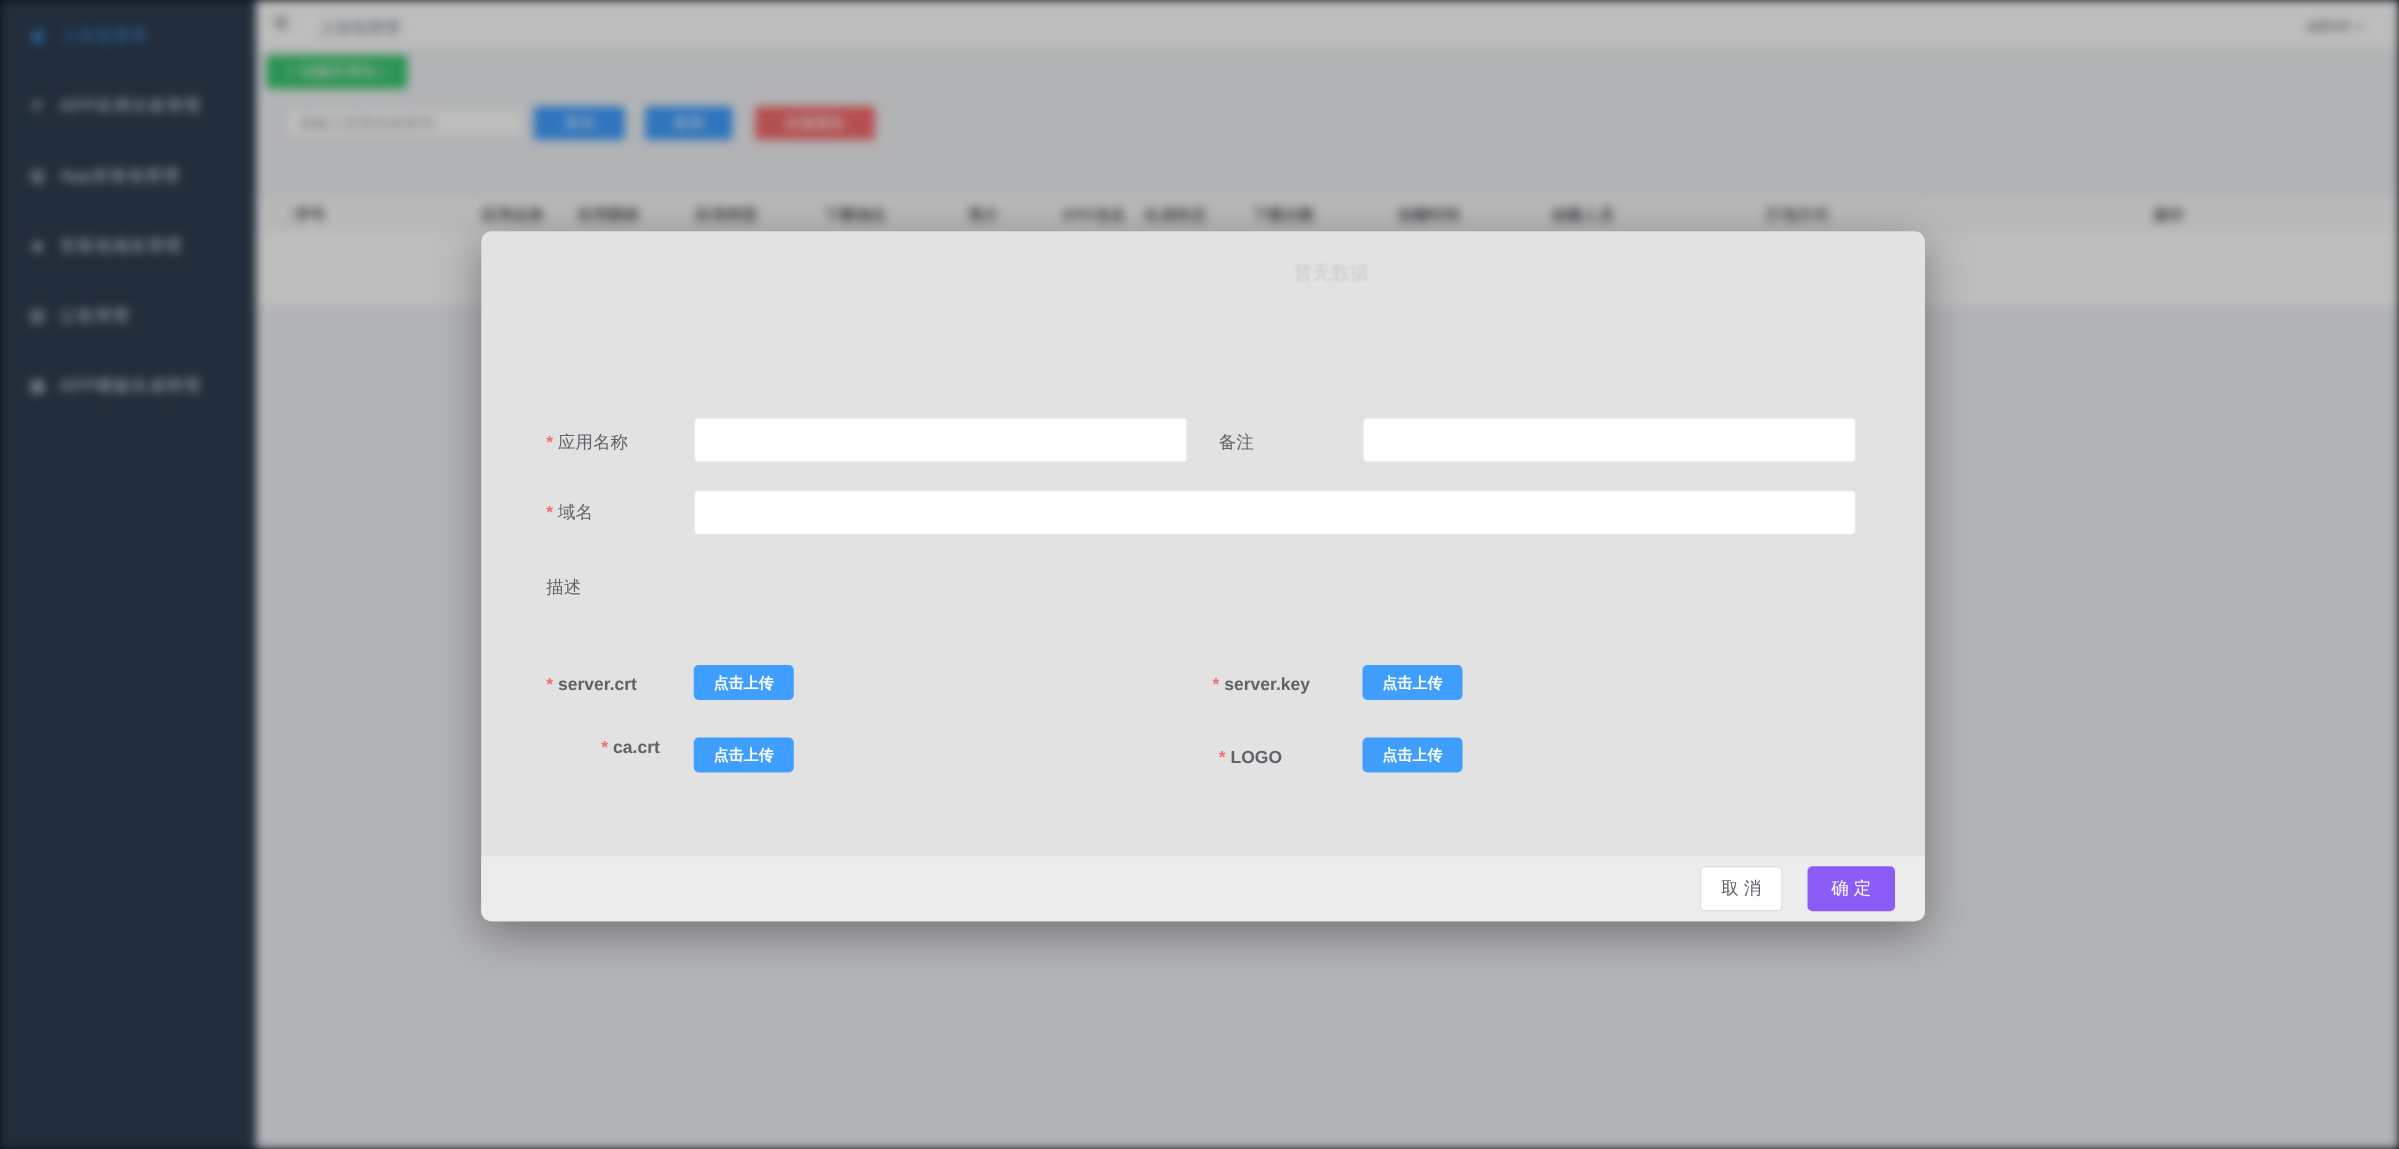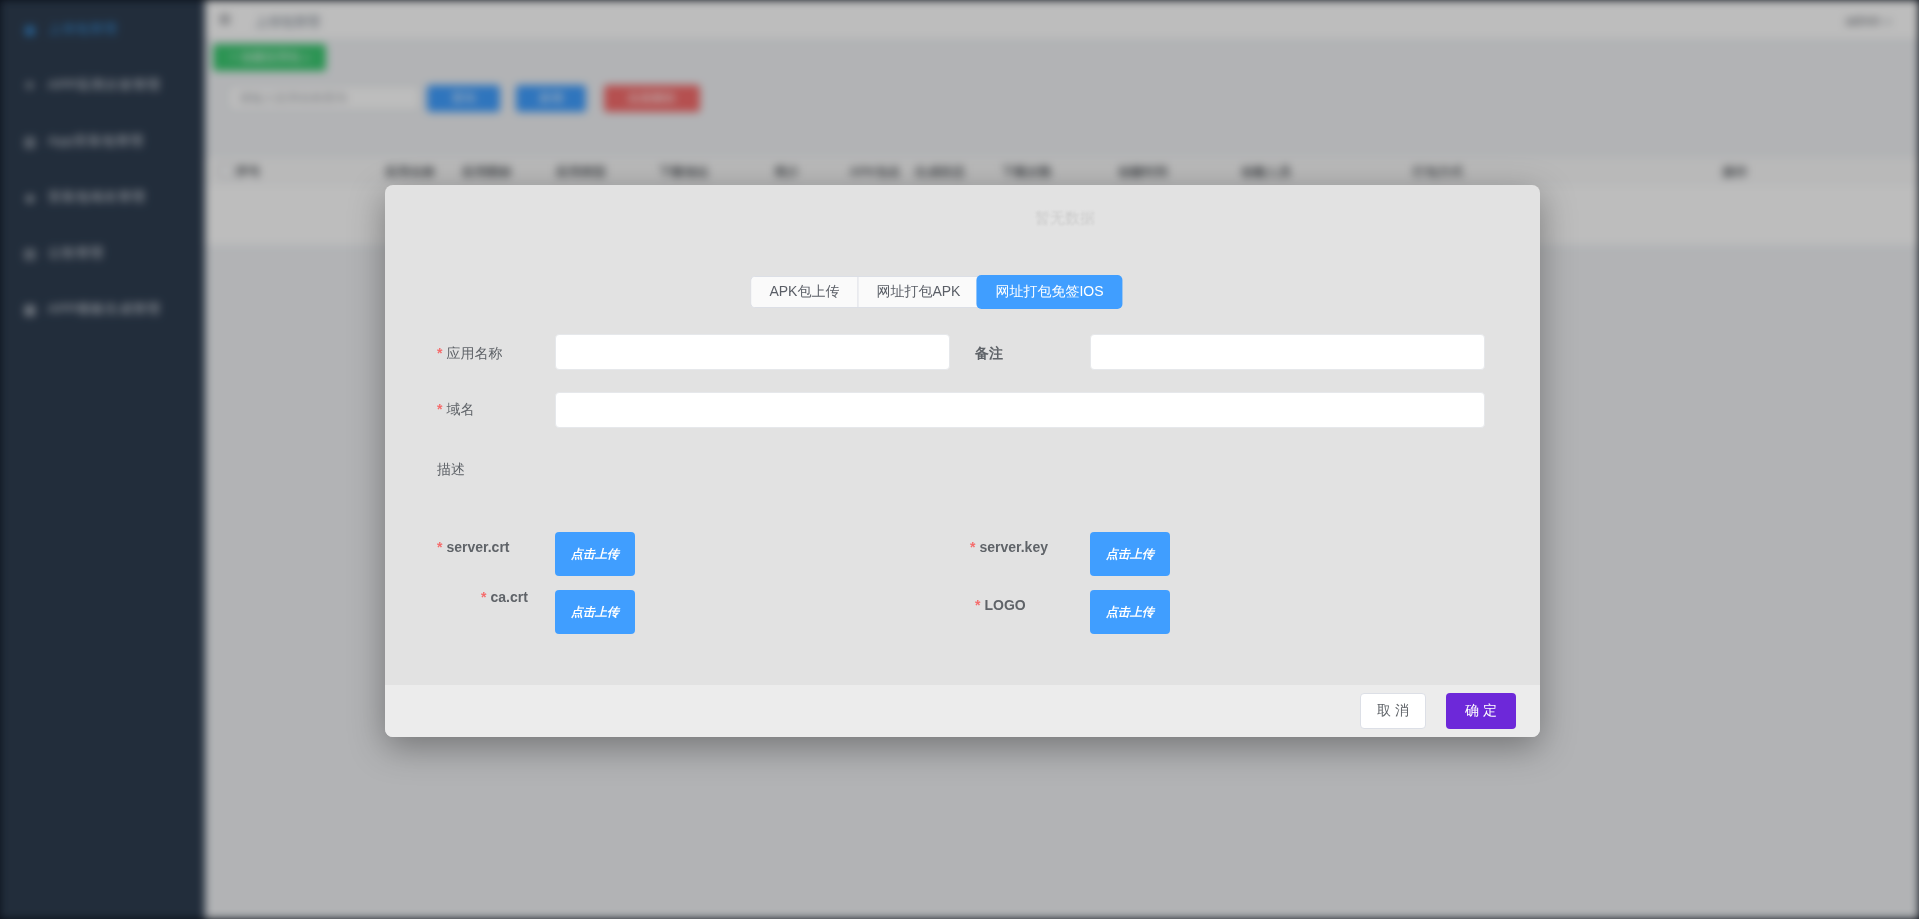--- a/index.html
+++ b/index.html
@@ -57,44 +57,44 @@
   .tab:first-child { border-radius:4px 0 0 4px; }
   .tab:last-child { border-radius:0 4px 4px 0; }
   .tab.active { background:#409EFF; color:#fff; border-radius:4px; margin:-1px; height:32px; border-left:none; box-shadow:0 0 0 1px #409EFF; }
 
   .f-label { position:absolute; font-size:14px; color:#5f6368; font-weight:500; white-space:nowrap; }
   .req { color:#F56C6C; margin-right:4px; font-weight:bold; }
   .f-input { position:absolute; height:36px; background:#fff; border:1px solid #e6e8eb; border-radius:4px; font-size:14px; padding:0 12px; color:#333; }
 
   .lbl-appname { left:52px; top:160px; }
   .in-appname  { left:170px; top:149px; width:395px; }
-  .lbl-remark  { left:590px; top:160px;font-weight:bold; }
+  .lbl-remark  { left:590px; top:160px; }
   .in-remark   { left:705px; top:149px; width:395px; }
   .lbl-domain  { left:52px; top:216px; }
   .in-domain   { left:170px; top:207px; width:930px; }
   .lbl-desc    { left:52px; top:276px; }
   .ta-wrap     { position:absolute; left:170px; top:267px; width:930px; height:55px; }
   .f-textarea  { width:100%; height:100%; background:#fff; border:1px solid #e6e8eb; border-radius:4px; font-size:14px; padding:8px 12px; color:#333; resize:none; font-family:inherit; }
   .f-textarea::placeholder { color:#c0c4cc; }
   .ta-counter  { position:absolute; right:10px; bottom:5px; font-size:12px; color:#909399; }
   .ta-resize   { position:absolute; right:2px; bottom:2px; width:10px; height:10px;
                  background:linear-gradient(135deg, transparent 0 50%, #b9bcc1 50% 56%, transparent 56% 68%, #b9bcc1 68% 74%, transparent 74%); }
 
   .lbl-servercrt { left:52px; top:354px; font-weight:600; }
   .lbl-serverkey { left:585px; top:354px; font-weight:600; }
   .lbl-cacrt     { left:52px; top:404px; font-weight:600;margin-left:44px; }
   .lbl-logo      { left:590px; top:412px; font-weight:600; }
-  .upload-btn { position:absolute; width:80px; height:44px; background:#409EFF; color:#fff; border:none; border-radius:4px; font-size:12px; font-weight:bold; cursor:pointer;font-style:italic; }
+  .upload-btn { position:absolute; width:80px; height:28px; background:#409EFF; color:#fff; border:none; border-radius:4px; font-size:12px; font-weight:bold; cursor:pointer; }
   .up-servercrt { left:170px; top:347px; }
   .up-serverkey { left:705px; top:347px; }
   .up-cacrt     { left:170px; top:405px; }
   .up-logo      { left:705px; top:405px; }
 
   .btn-cancel { position:absolute; right:114px; top:508px; width:66px; height:36px; background:#fff; border:1px solid #dcdfe6; border-radius:4px; color:#5f6368; font-size:14px; cursor:pointer; }
-  .btn-confirm { position:absolute; right:24px; top:508px; width:70px; height:36px; background:#6d28d9; border:none; border-radius:4px; color:#fff; font-size:14px; cursor:pointer; }
+  .btn-confirm { position:absolute; right:24px; top:508px; width:70px; height:36px; background:#8b5cf6; border:none; border-radius:4px; color:#fff; font-size:14px; cursor:pointer; }
 </style>
 </head>
 <body>
 
 <div class="bg">
 
   <div class="sidebar" id="sidebar">
       <div class="side-item active" style="top: 14px;">
         <span class="s-icon">▣</span>
         <span class="s-label">上传包管理</span>
@@ -161,25 +161,20 @@
     </div>
   </div>
 </div>
 
 <div class="dim"></div>
 
 <div class="modal">
 
   <span class="ghost-text">暂无数据</span>
 
-  <div class="tabs">
-    <button class="tab">APK包上传</button>
-    <button class="tab">网址打包APK</button>
-    <button class="tab active">网址打包免签IOS</button>
-  </div>
 
   <span class="f-label lbl-appname">
     <span class="req">*</span><span>应用名称</span>
   </span>
   <input class="f-input in-appname" style="">
   <span class="f-label lbl-remark">备注</span>
   <input class="f-input in-remark" style="">
 
   <span class="f-label lbl-domain">
     <span class="req">*</span><span>域名</span>

